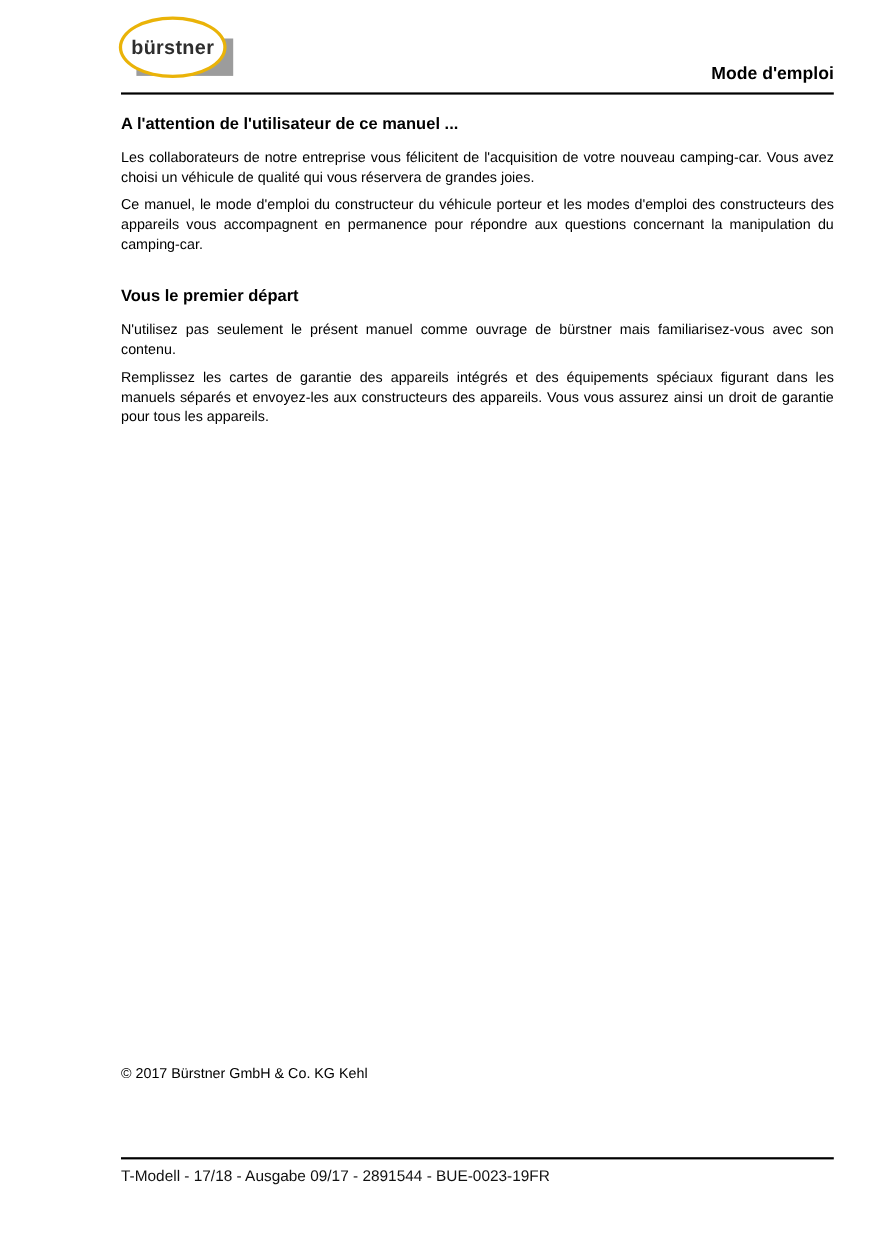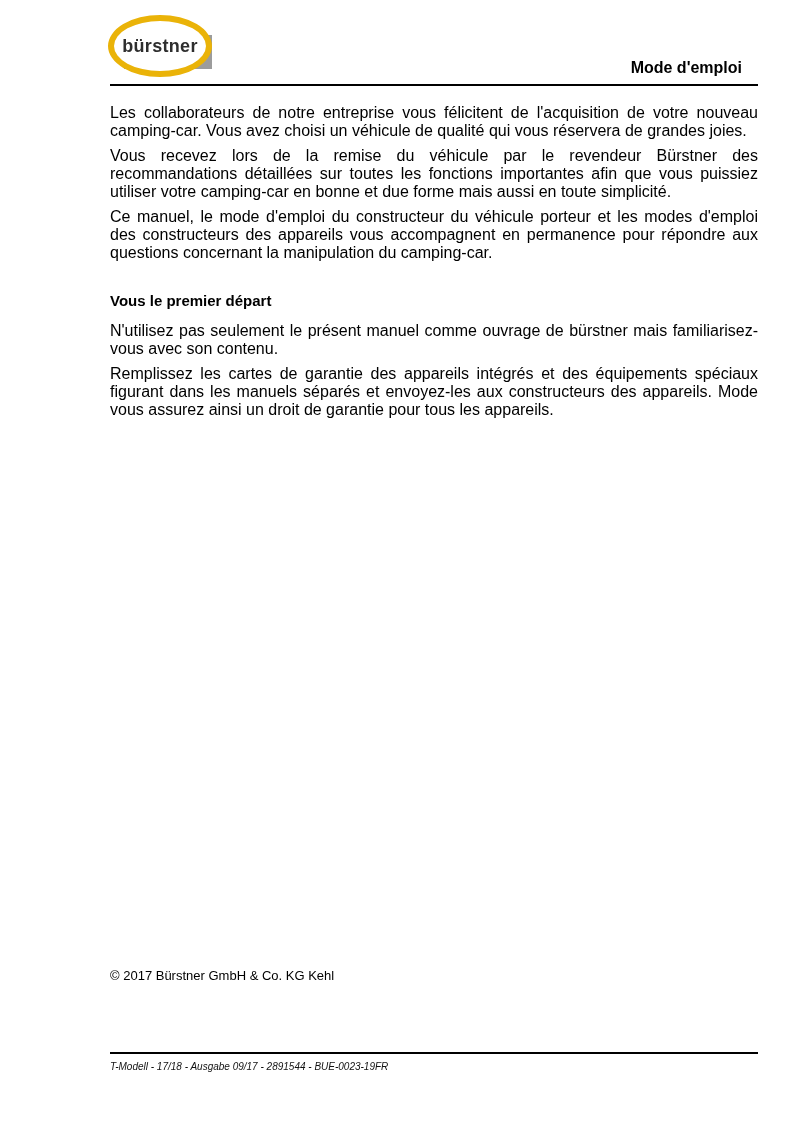--- a/index.html
+++ b/index.html
@@ -34,37 +34,37 @@
     height: 34px;
     background: #9c9c9c;
   }
   .logo-oval {
     position: absolute;
     left: 0;
     top: 0;
     width: 92px;
     height: 50px;
     background: #ffffff;
-    border: 6px solid #eab308;
+    border: 3px solid #eab308;
     border-radius: 50%;
     display: flex;
     align-items: center;
     justify-content: center;
   }
   .logo-text {
     font-weight: bold;
     font-size: 18px;
     color: #2e2e2e;
     letter-spacing: 0.3px;
   }
 
   
   .page-title {
     position: absolute;
-    right: 60px;
+    right: 44px;
     top: 59px;
     font-size: 16px;
     font-weight: bold;
   }
   .header-rule {
     position: absolute;
     left: 110px;
     right: 44px;
     top: 84px;
     height: 2px;
@@ -80,21 +80,21 @@
   }
   .section-heading {
     font-size: 15px;
     font-weight: bold;
     margin: 0 0 13px 0;
   }
   .section {
     margin-bottom: 30px;
   }
   .para {
-    font-size: 16px;
+    font-size: 13px;
     line-height: 18px;
     margin: 0 0 7px 0;
     text-align: justify;
   }
 
   
   .copyright {
     position: absolute;
     left: 110px;
     top: 968px;
@@ -105,52 +105,51 @@
     left: 110px;
     right: 44px;
     top: 1052px;
     height: 2px;
     background: #000000;
   }
   .footer-meta {
     position: absolute;
     left: 110px;
     top: 1061px;
-    font-size: 10px;
+    font-size: 14px;
     color: #111111;
-    font-style: italic;
   }
 </style>
 </head>
 <body>
 
 <div class="page">
 
   <div class="logo">
     <div class="logo-shadow"></div>
     <div class="logo-oval">
       <span class="logo-text">bürstner</span>
     </div>
   </div>
 
   <div class="page-title">Mode d'emploi</div>
   <div class="header-rule"></div>
 
   <div class="content">
 
     <div class="section">
+      <h2 class="section-heading">A l'attention de l'utilisateur de ce manuel ...</h2>
       <p class="para">Les collaborateurs de notre entreprise vous félicitent de l'acquisition de votre nouveau camping-car. Vous avez choisi un véhicule de qualité qui vous réservera de grandes joies.</p>
-      <p class="para">Vous recevez lors de la remise du véhicule par le revendeur Bürstner des recommandations détaillées sur toutes les fonctions importantes afin que vous puissiez utiliser votre camping-car en bonne et due forme mais aussi en toute simplicité.</p>
       <p class="para">Ce manuel, le mode d'emploi du constructeur du véhicule porteur et les modes d'emploi des constructeurs des appareils vous accompagnent en permanence pour répondre aux questions concernant la manipulation du camping-car.</p>
     </div>
 
     <div class="section">
       <h2 class="section-heading">Vous le premier départ</h2>
       <p class="para">N'utilisez pas seulement le présent manuel comme ouvrage de bürstner mais familiarisez-vous avec son contenu.</p>
-      <p class="para">Remplissez les cartes de garantie des appareils intégrés et des équipements spéciaux figurant dans les manuels séparés et envoyez-les aux constructeurs des appareils. Mode vous assurez ainsi un droit de garantie pour tous les appareils.</p>
+      <p class="para">Remplissez les cartes de garantie des appareils intégrés et des équipements spéciaux figurant dans les manuels séparés et envoyez-les aux constructeurs des appareils. Vous vous assurez ainsi un droit de garantie pour tous les appareils.</p>
     </div>
 
   </div>
 
   <div class="copyright">© 2017 Bürstner GmbH &amp; Co. KG Kehl</div>
   <div class="footer-rule"></div>
   <div class="footer-meta">T-Modell - 17/18 - Ausgabe 09/17 - 2891544 - BUE-0023-19FR</div>
 
 </div>
 

